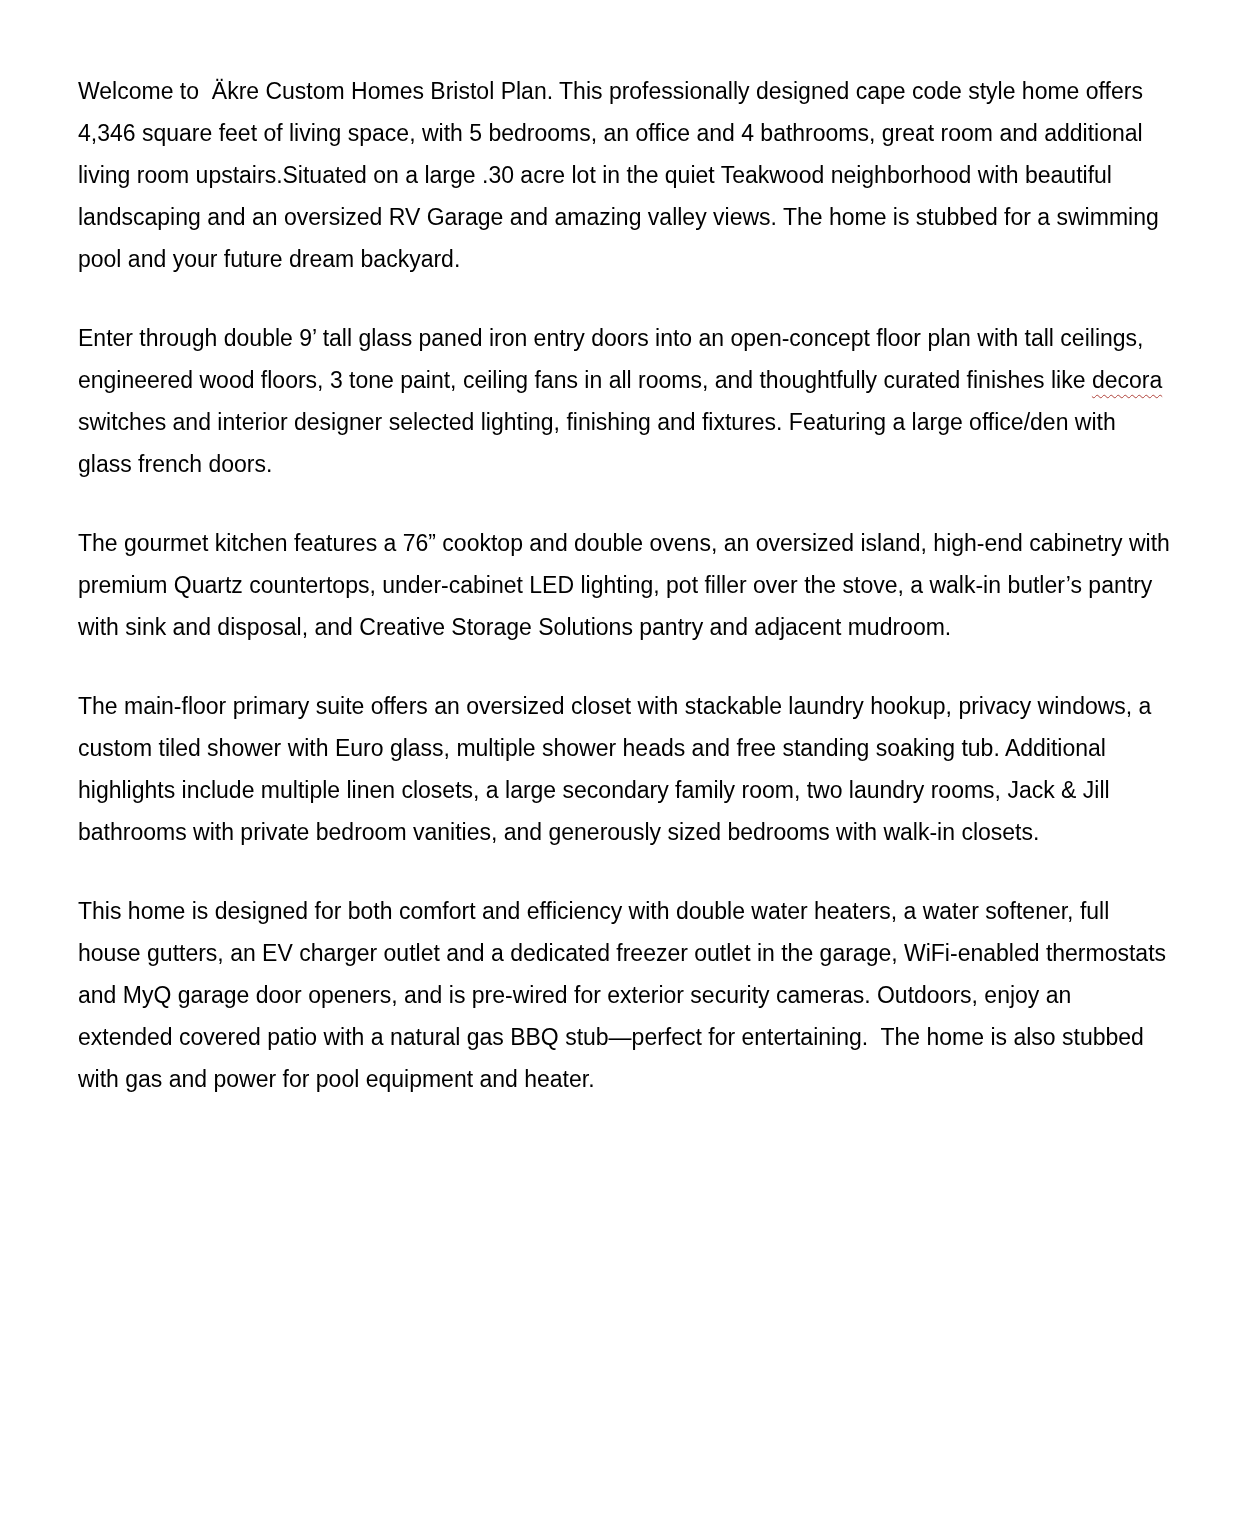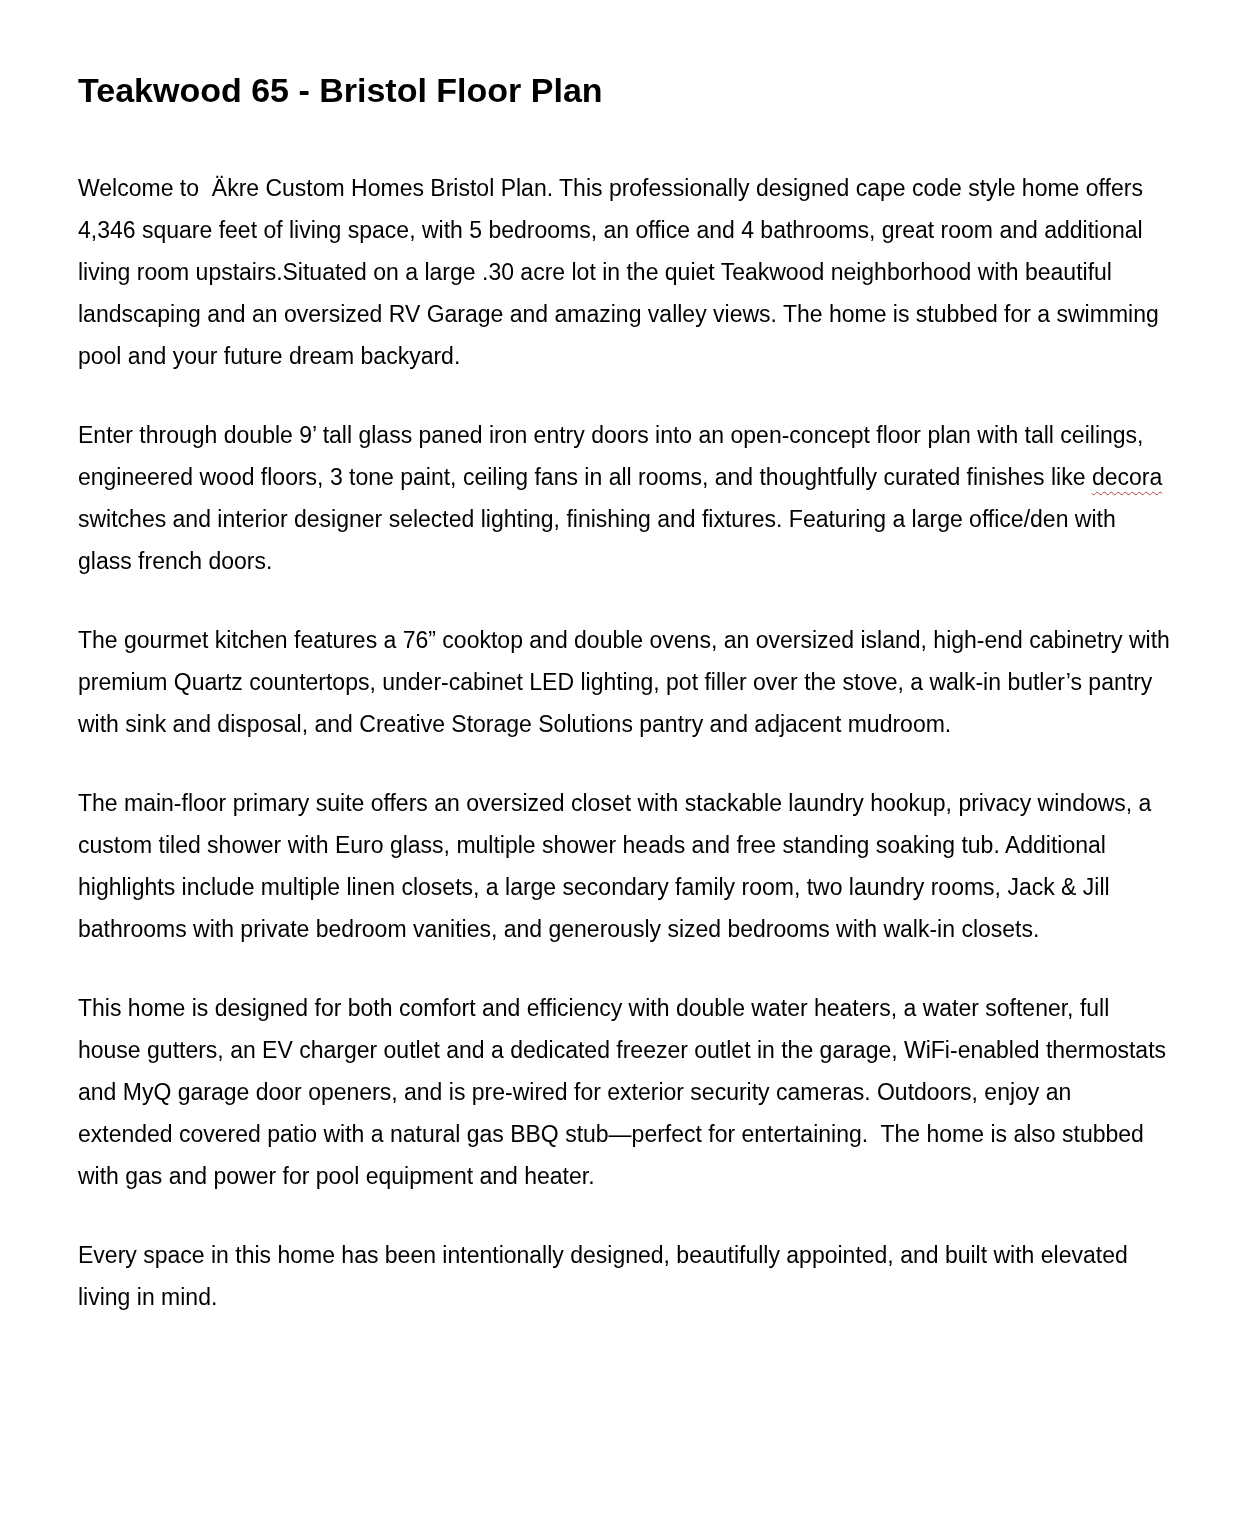--- a/index.html
+++ b/index.html
@@ -44,26 +44,24 @@
     text-decoration-color: var(--spellcheck);
     text-decoration-thickness: 1px;
     text-underline-offset: 6px;
     text-align: right;
   }
 </style>
 </head>
 <body>
 
 <main class="page">
-  <h1 class="doc-title">Teakwood 65 - Bristol Floor Plan</h1>
 
   <p class="doc-paragraph">Welcome to  Äkre Custom Homes Bristol Plan. This professionally designed cape code style home offers 4,346 square feet of living space, with 5 bedrooms, an office and 4 bathrooms, great room and additional living room upstairs.Situated on a large .30 acre lot in the quiet Teakwood neighborhood with beautiful landscaping and an oversized RV Garage and amazing valley views. The home is stubbed for a swimming pool and your future dream backyard.</p>
 
   <p class="doc-paragraph"><span>Enter through double 9’ tall glass paned iron entry doors into an open-concept floor plan with tall ceilings, engineered wood floors, 3 tone paint, ceiling fans in all rooms, and thoughtfully curated finishes like </span><span class="misspelled">decora</span><span> switches and interior designer selected lighting, finishing and fixtures. Featuring a large office/den with glass french doors.</span></p>
 
   <p class="doc-paragraph">The gourmet kitchen features a 76” cooktop and double ovens, an oversized island, high-end cabinetry with premium Quartz countertops, under-cabinet LED lighting, pot filler over the stove, a walk-in butler’s pantry with sink and disposal, and Creative Storage Solutions pantry and adjacent mudroom.</p>
 
   <p class="doc-paragraph">The main-floor primary suite offers an oversized closet with stackable laundry hookup, privacy windows, a custom tiled shower with Euro glass, multiple shower heads and free standing soaking tub. Additional highlights include multiple linen closets, a large secondary family room, two laundry rooms, Jack &amp; Jill bathrooms with private bedroom vanities, and generously sized bedrooms with walk-in closets.</p>
 
   <p class="doc-paragraph">This home is designed for both comfort and efficiency with double water heaters, a water softener, full house gutters, an EV charger outlet and a dedicated freezer outlet in the garage, WiFi-enabled thermostats and MyQ garage door openers, and is pre-wired for exterior security cameras. Outdoors, enjoy an extended covered patio with a natural gas BBQ stub—perfect for entertaining.  The home is also stubbed with gas and power for pool equipment and heater.</p>
 
-  <p class="doc-paragraph">Every space in this home has been intentionally designed, beautifully appointed, and built with elevated living in mind.</p>
 </main>
 
 </body></html>

